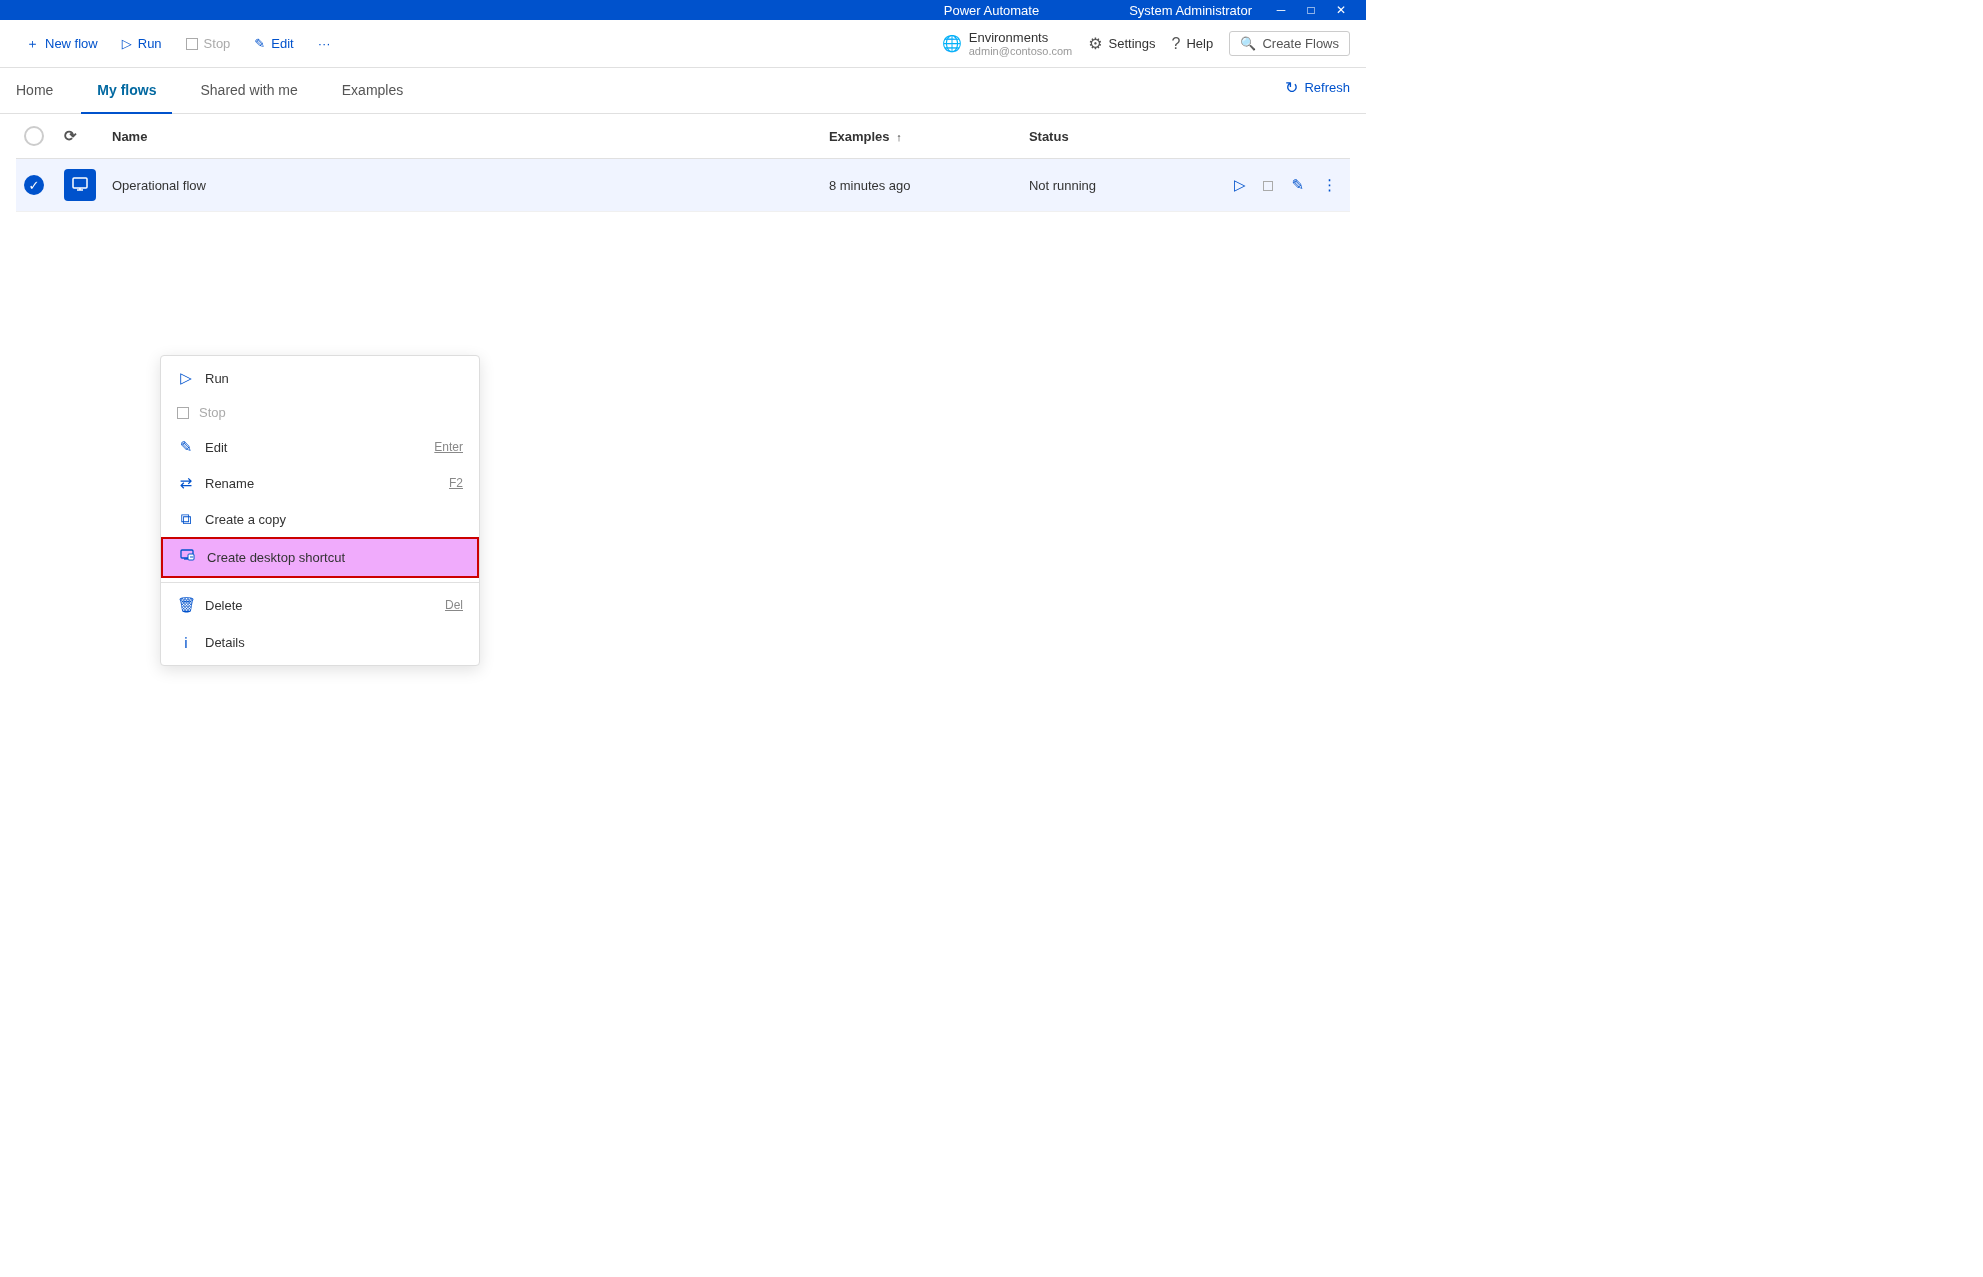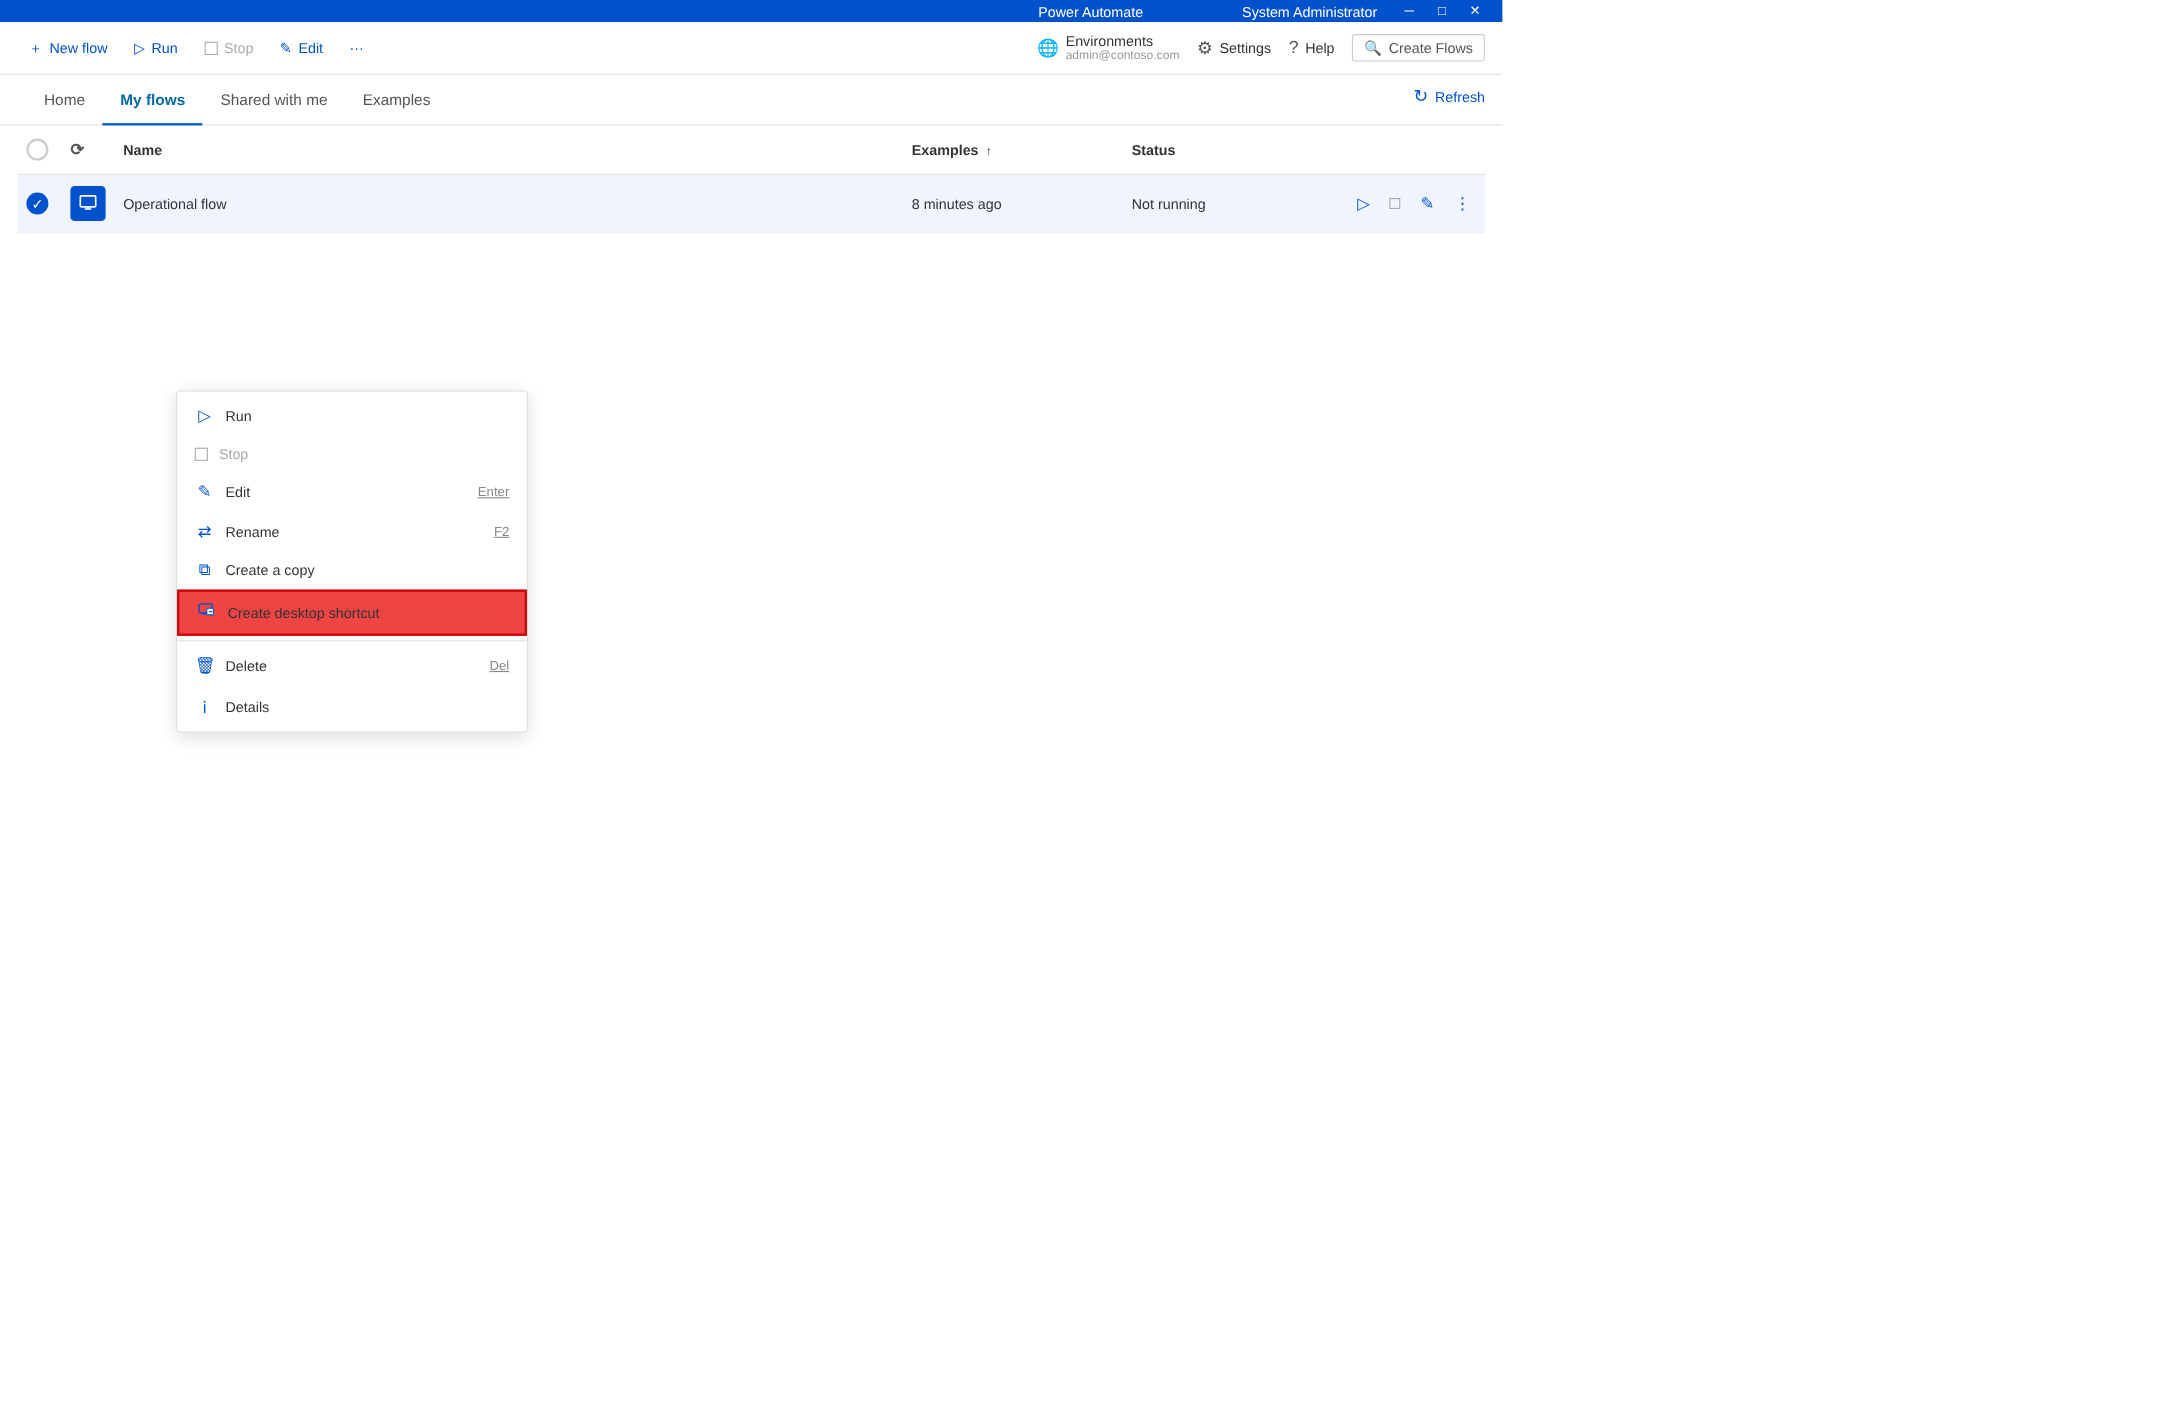--- a/index.html
+++ b/index.html
@@ -92,23 +92,23 @@
       border-radius: 3px;
       padding: 4px 10px;
       cursor: text;
     }
     .search-box span { color: #0052cc; font-size: 13px; }
 
     
     .nav-tabs {
       display: flex;
       align-items: center;
-      padding: 0 24px;
+      padding: 0 0;
       border-bottom: 1px solid #e0e0e0;
-      gap: 0;
+      gap: 12px;
       position: relative;
     }
     .nav-tab {
       padding: 14px 16px;
       font-size: 14px;
       color: #555;
       cursor: pointer;
       border-bottom: 2px solid transparent;
       margin-bottom: -1px;
     }
@@ -230,21 +230,21 @@
       display: flex;
       align-items: center;
       gap: 10px;
       padding: 9px 16px;
       font-size: 13px;
       color: #333;
       cursor: pointer;
       position: relative;
     }
     .ctx-item.highlighted {
-      background: #ef4444;
+      background: #f0abfc;
       border: 2px solid #cc0000;
     }
     .ctx-item.disabled { color: #aaa; cursor: default; }
     .ctx-icon { color: #0052cc; font-size: 15px; width: 18px; text-align: center; }
     .ctx-icon.disabled { color: #aaa; }
     .ctx-shortcut {
       margin-left: auto;
       font-size: 12px;
       color: #888;
       text-decoration: underline;

